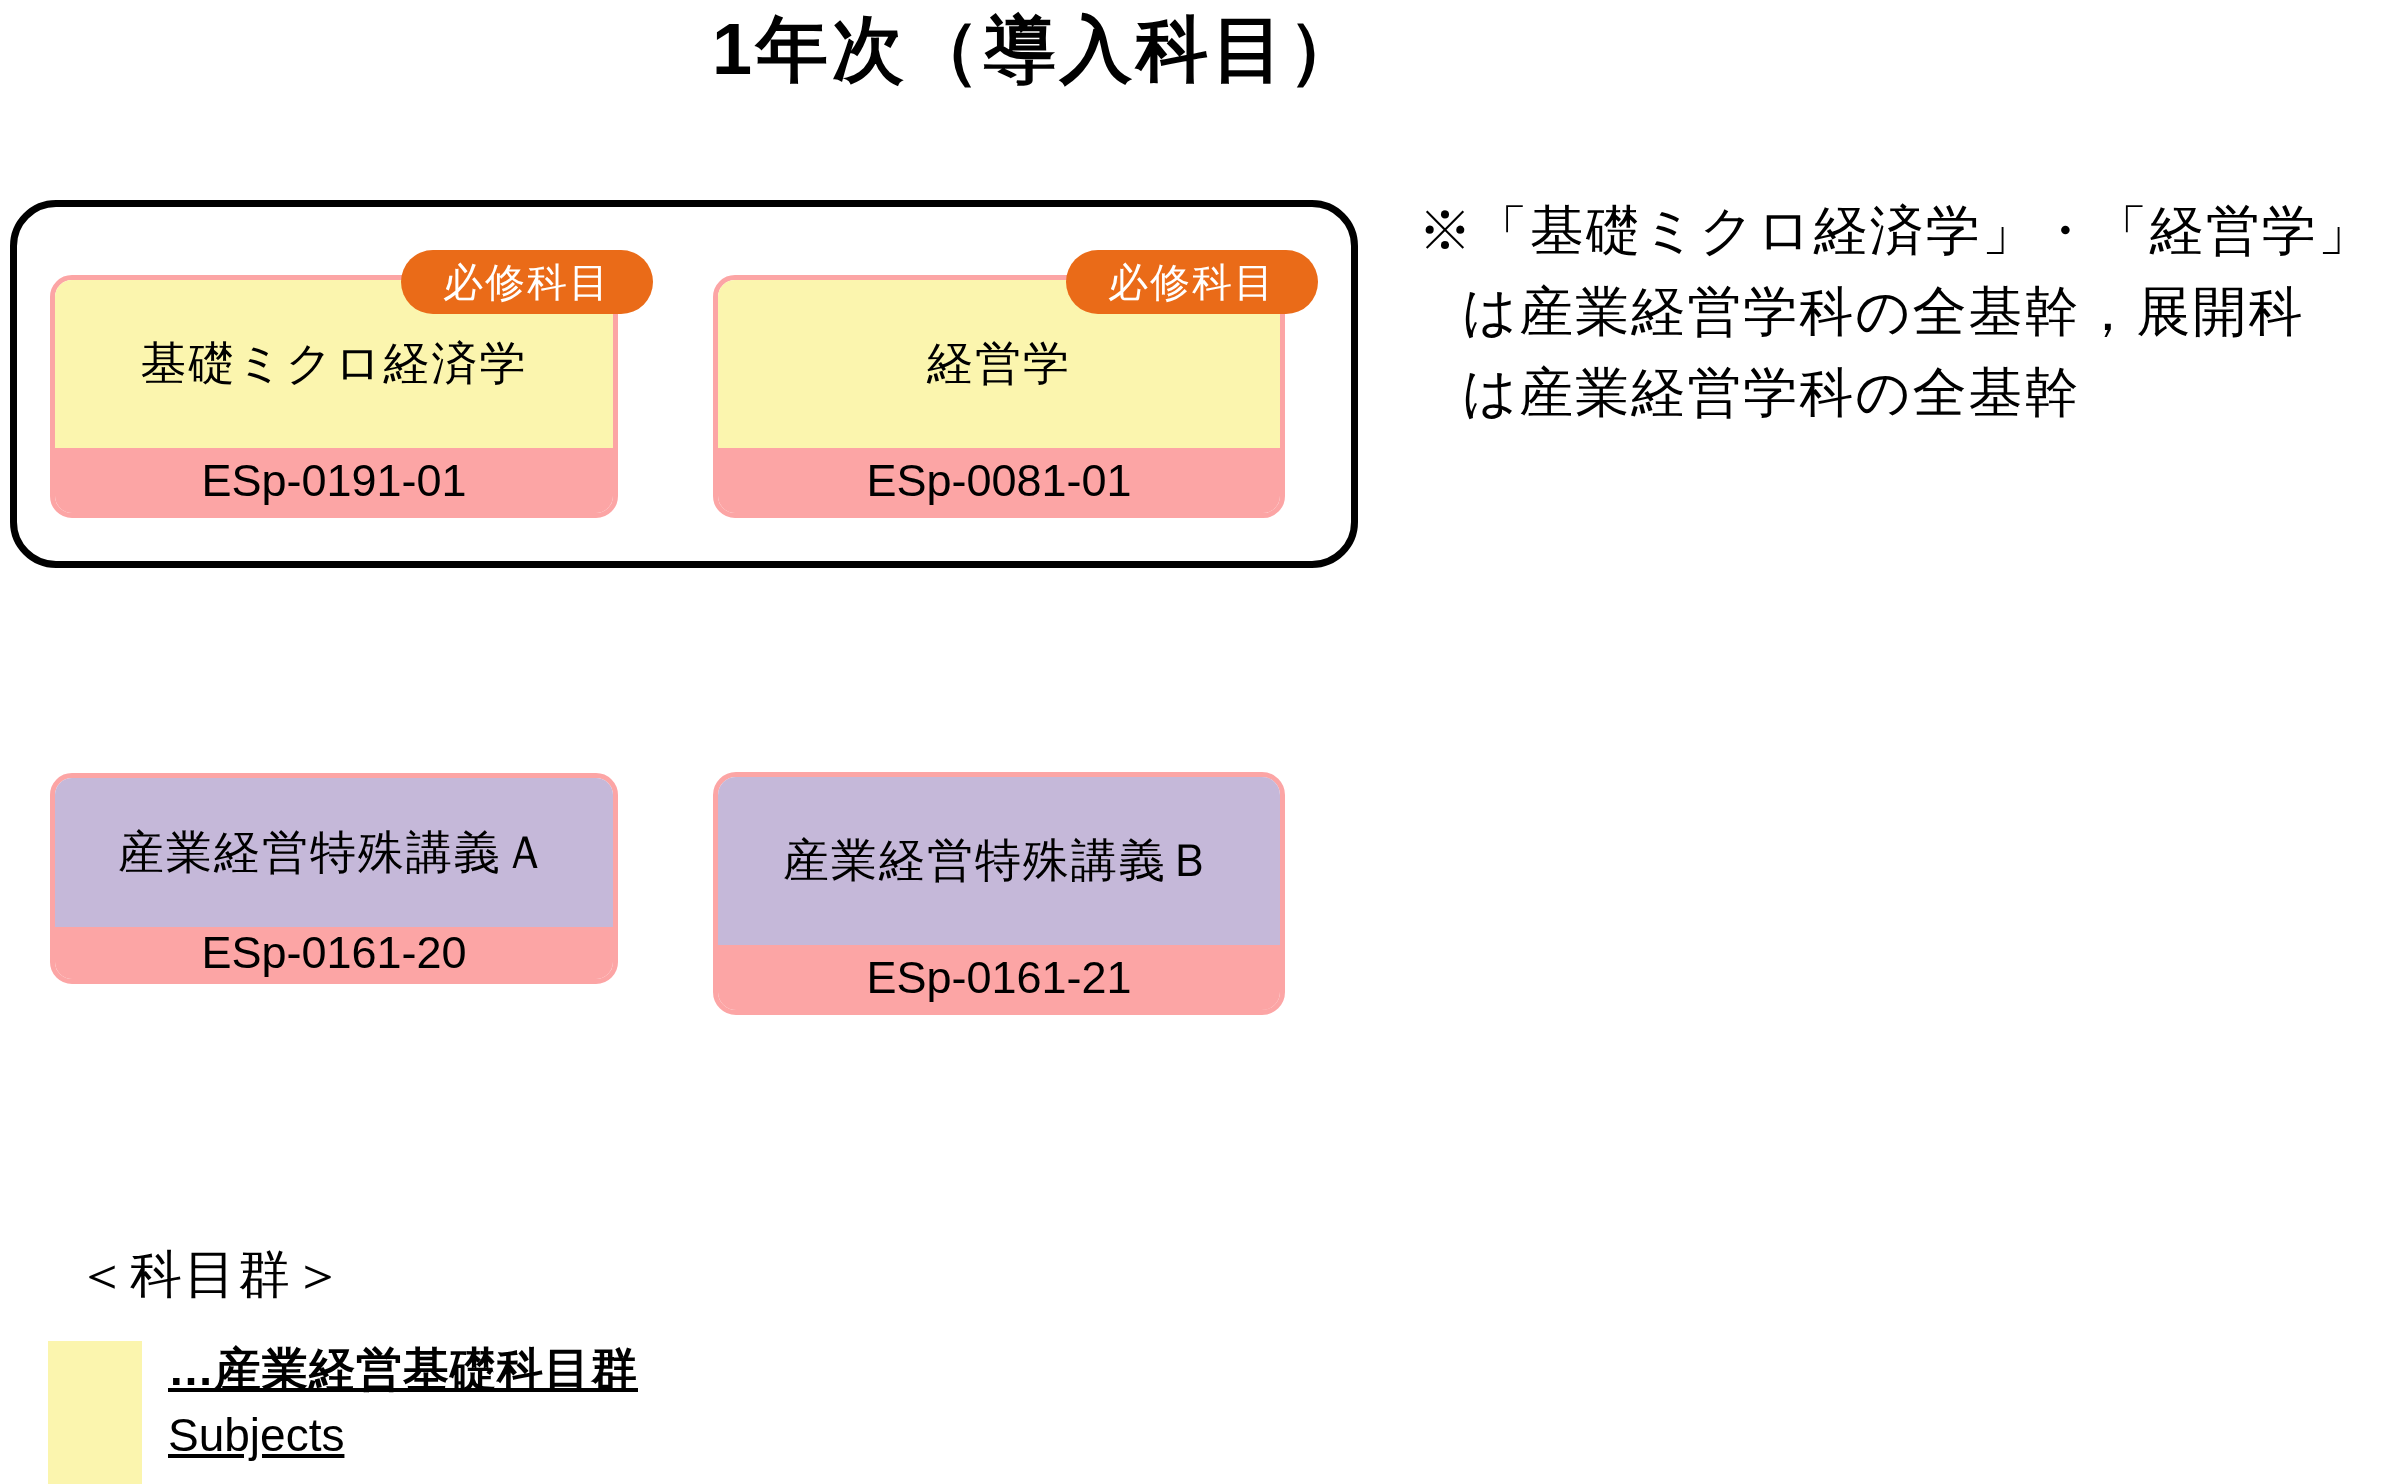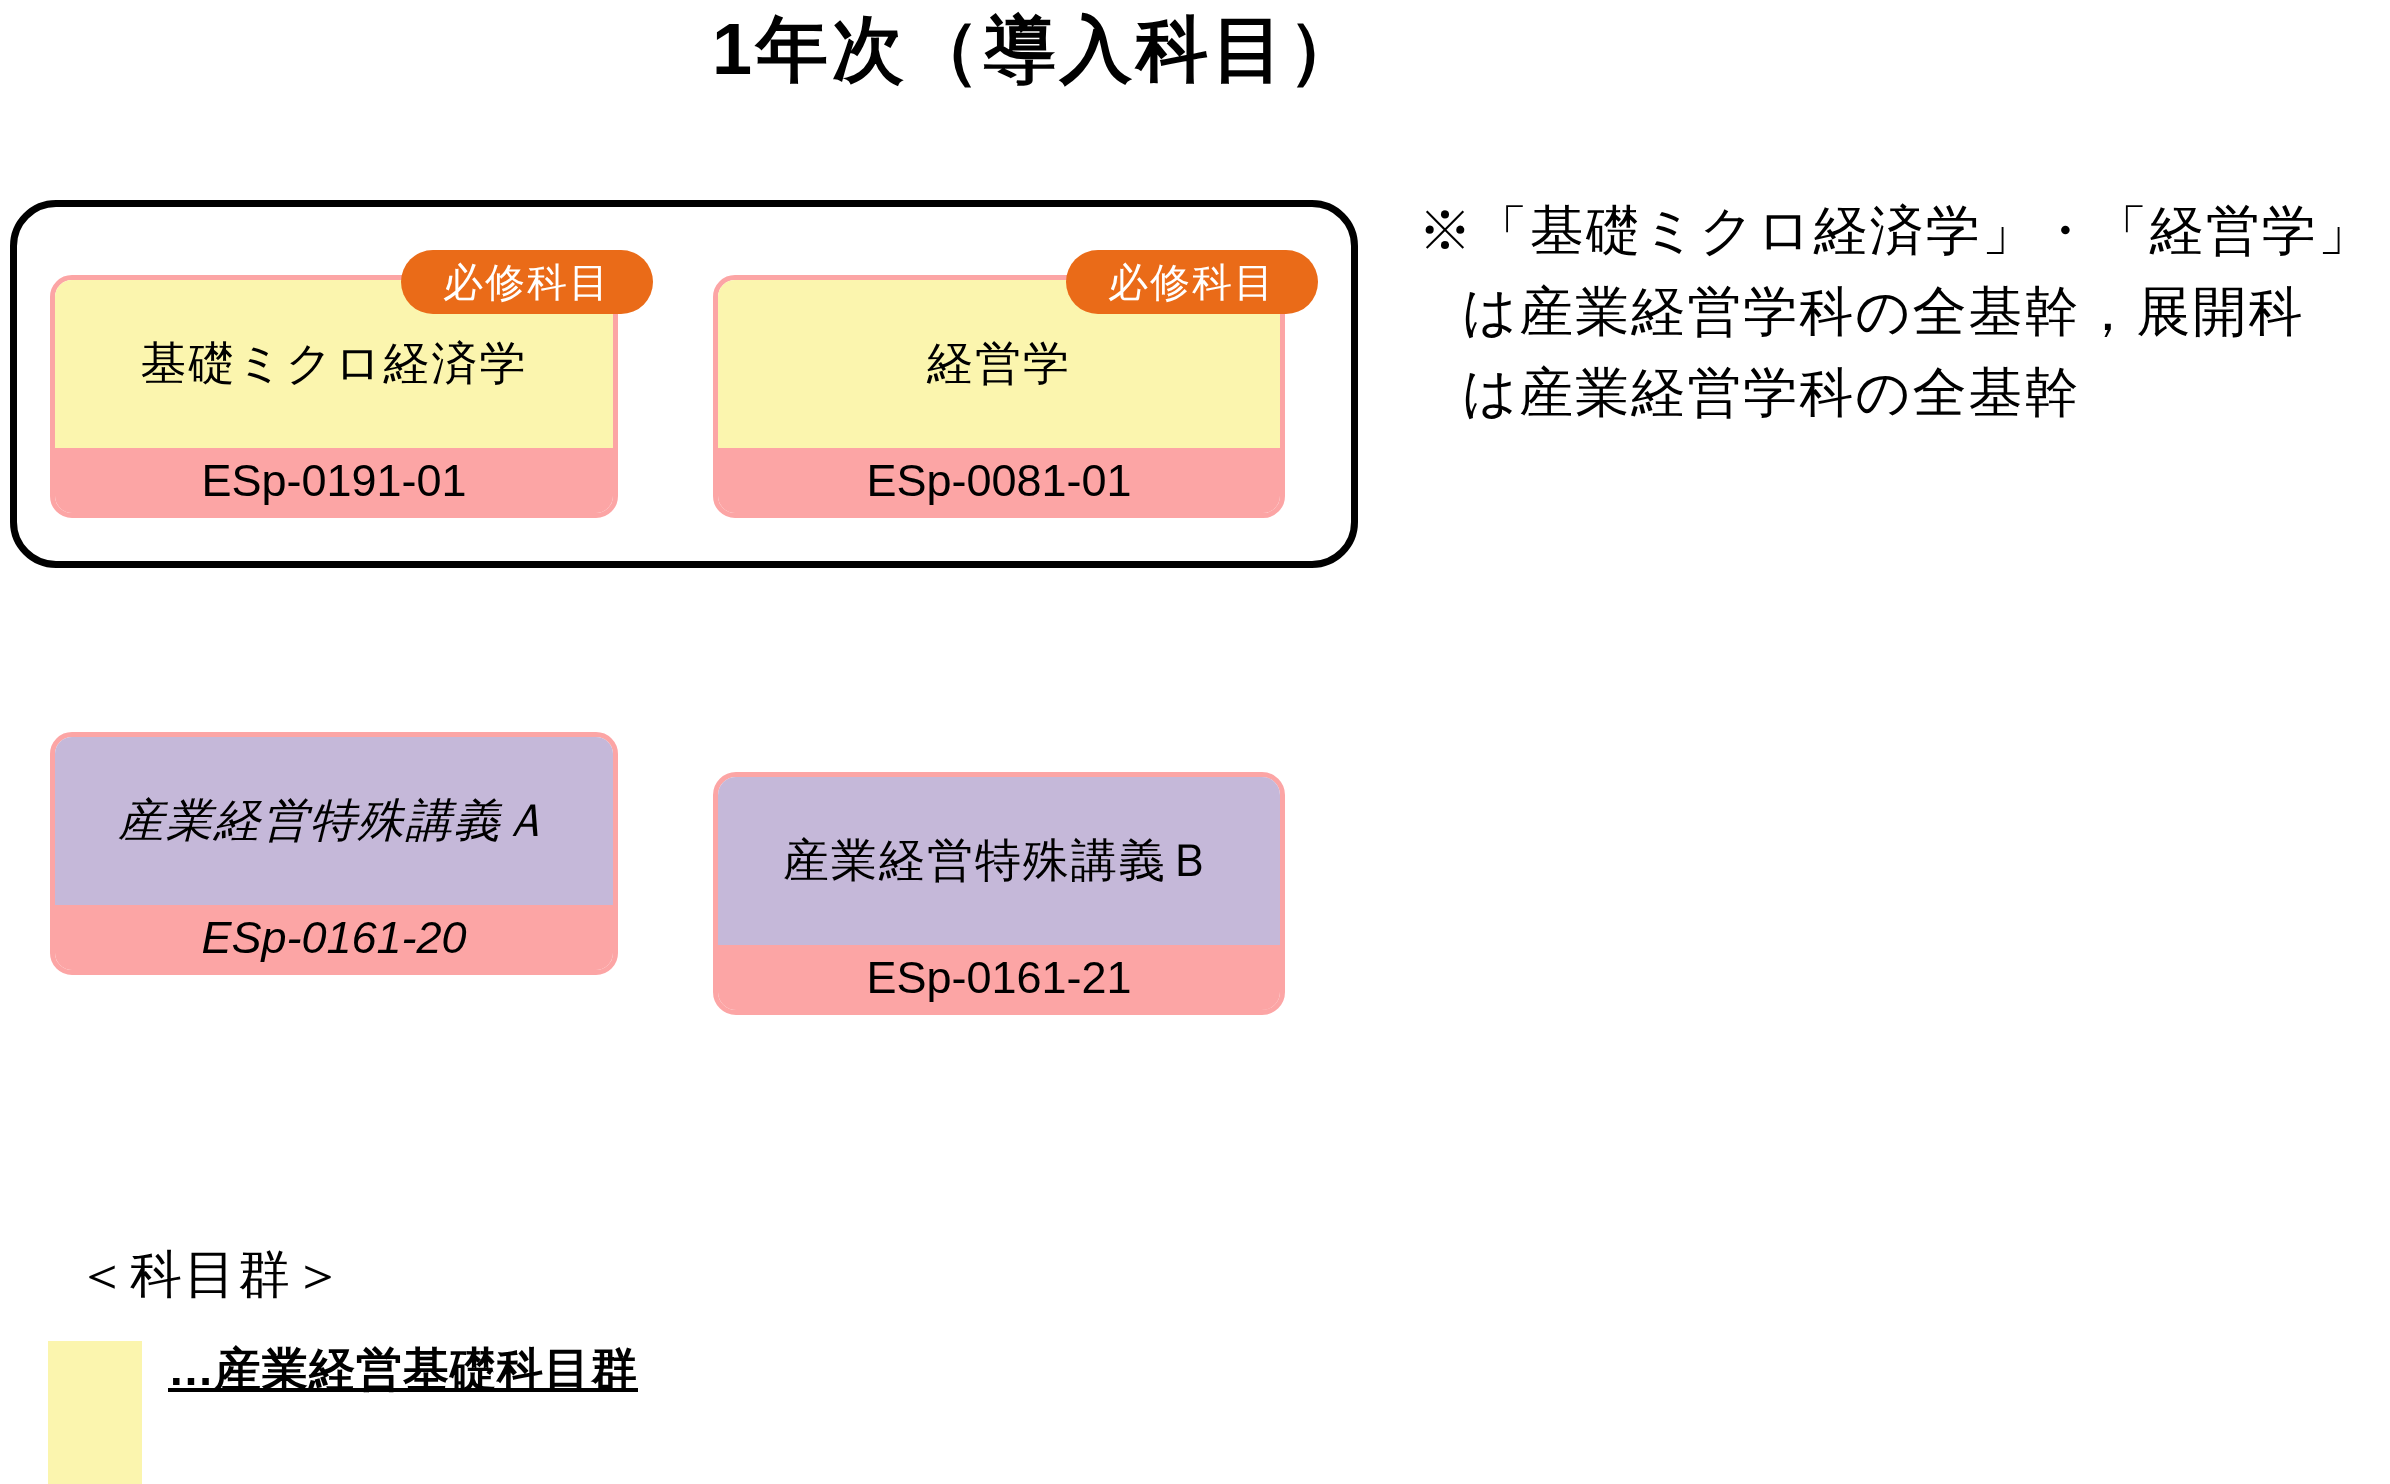--- a/index.html
+++ b/index.html
@@ -40,21 +40,21 @@
   }
   .card .code{
     flex:1;display:flex;align-items:center;justify-content:center;
     font-size:45px;background:#fca5a5;white-space:nowrap;
   }
   .card.yellow .name{background:#FBF5AE;}
   .card.purple .name{background:#C5B8D9;}
 
   #card-basic-micro{left:50px;top:275px;width:568px;height:243px;}
   #card-keieigaku{left:713px;top:275px;width:572px;height:243px;}
-  #card-special-a{left:50px;top:732px;width:568px;height:243px;font-style:italic;}
+  #card-special-a{left:50px;top:773px;width:568px;height:211px;}
   #card-special-b{left:713px;top:772px;width:572px;height:243px;border-radius:23px;}
 
   .badge{
     position:absolute;width:252px;height:64px;
     background:#EA6B18;border-radius:34px;
     color:#fff;font-size:40px;letter-spacing:2px;
     display:flex;align-items:center;justify-content:center;
     z-index:2;white-space:nowrap;
   }
   #badge-1{left:401px;top:250px;}
@@ -118,15 +118,16 @@
 
   <div class="card purple" id="card-special-b">
     <div class="name">産業経営特殊講義Ｂ</div>
     <div class="code">ESp-0161-21</div>
   </div>
 
   <div class="legend-heading">＜科目群＞</div>
   <div class="legend-swatch"></div>
   <div class="legend-text">
     <div class="jp">…産業経営基礎科目群</div>
+    <div class="en">Subjects</div>
   </div>
 
 </div>
 
 </body></html>

